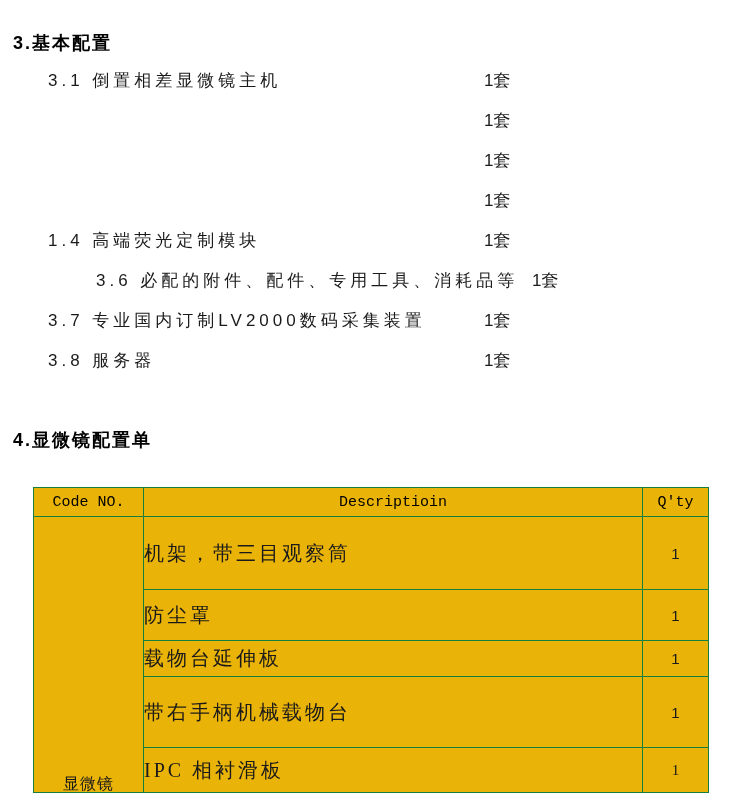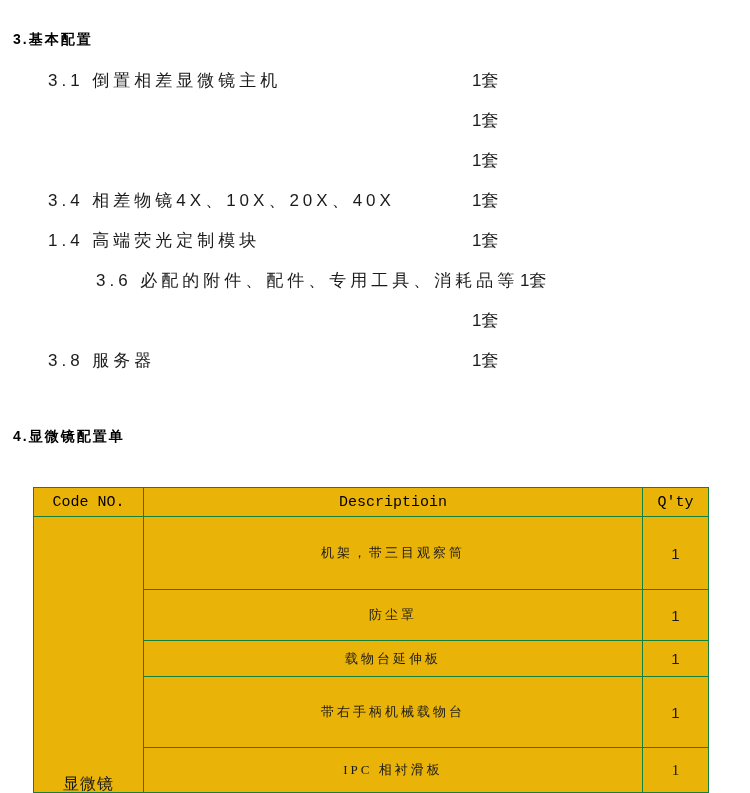--- a/index.html
+++ b/index.html
@@ -13,21 +13,21 @@
     position: relative;
     background: #ffffff;
     color: #1a1a1a;
     font-family: "Liberation Sans", sans-serif;
   }
 
   
   .sec-heading {
     position: absolute;
     left: 13px;
-    font-size: 14px;
+    font-size: 18px;
     font-weight: 700;
     color: #000000;
     letter-spacing: 2px;
     white-space: nowrap;
   }
   #heading-3 { top: 31px; }
   #heading-4 { top: 428px; }
 
   .list-row {
     position: absolute;
@@ -38,21 +38,21 @@
     line-height: 22px;
     white-space: nowrap;
   }
   .list-row .item-label {
     position: absolute;
     left: 48px;
     letter-spacing: 4px;
   }
   .list-row .item-qty {
     position: absolute;
-    left: 472px;
+    left: 484px;
     letter-spacing: 0;
   }
   .lr0 { top: 70px; }
   .lr1 { top: 110px; }
   .lr2 { top: 150px; }
   .lr3 { top: 190px; }
   .lr4 { top: 230px; }
   .lr5 { top: 270px; margin-left: 48px; }
   .lr6 { top: 310px; }
   .lr7 { top: 350px; padding-left: 20px; }
@@ -74,23 +74,23 @@
   }
   table.config th {
     font-family: "Liberation Mono", "DejaVu Sans Mono", monospace;
     font-weight: 400;
     font-size: 15px;
     text-align: center;
     height: 28px;
     color: #000000;
   }
   td.desc-cell {
-    font-size: 13px;
+    font-size: 20px;
     letter-spacing: 3px;
-    text-align: center;
+    text-align: left;
     padding-left: 10px;
     vertical-align: middle;
     color: #1a1a1a;
   }
   td.qty-cell {
     font-size: 15px;
     text-align: center;
     vertical-align: middle;
     color: #1a1a1a;
   }
@@ -125,32 +125,32 @@
     <span class="item-label">3.1 倒置相差显微镜主机</span>
     <span class="item-qty">1套</span>
   </div>
   <div class="list-row lr1">
     <span class="item-qty">1套</span>
   </div>
   <div class="list-row lr2">
     <span class="item-qty">1套</span>
   </div>
   <div class="list-row lr3">
-    <span class="item-label">3.4 相差物镜4X、10X、20X、40X</span>
     <span class="item-qty">1套</span>
   </div>
   <div class="list-row lr4">
     <span class="item-label">1.4 高端荧光定制模块</span>
     <span class="item-qty">1套</span>
   </div>
   <div class="list-row lr5">
     <span class="item-label">3.6 必配的附件、配件、专用工具、消耗品等</span>
     <span class="item-qty">1套</span>
   </div>
   <div class="list-row lr6">
+    <span class="item-label">3.7 专业国内订制LV2000数码采集装置</span>
     <span class="item-qty">1套</span>
   </div>
   <div class="list-row lr7">
     <span class="item-label">3.8 服务器</span>
     <span class="item-qty">1套</span>
   </div>
 </div>
 
 <div id="heading-4" class="sec-heading">4.显微镜配置单</div>
 

